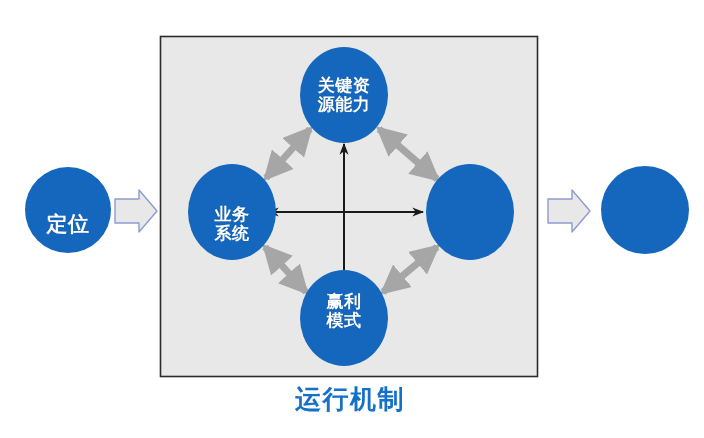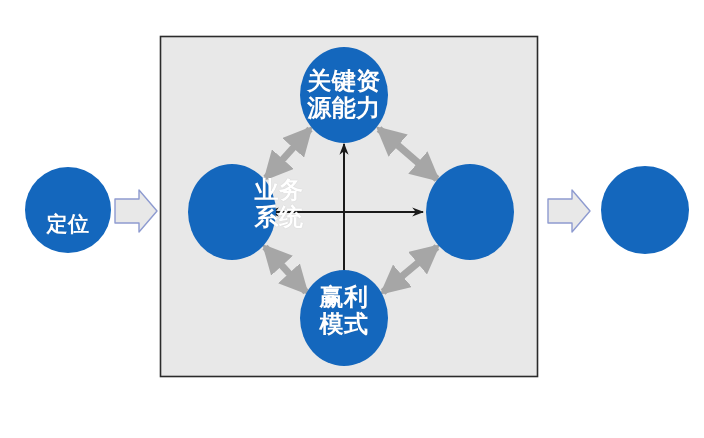--- a/index.html
+++ b/index.html
@@ -31,21 +31,21 @@
     letter-spacing: 0.5px;
     white-space: pre-line;
     pointer-events: none;
     transform: translate(-50%, -50%);
     text-shadow: 0 0 1px rgba(0,0,0,0.18);
   }
   .label-outer {
     font-size: 21px;
   }
   .label-inner {
-    font-size: 24px;
+    font-size: 17px;
   }
   .caption {
     position: absolute;
     font-weight: bold;
     font-size: 26px;
     letter-spacing: 1.5px;
     transform: translate(-50%, -50%);
     white-space: nowrap;
   }
 </style>
@@ -95,21 +95,22 @@
       <path d="M 548 199 L 572 199 L 572 190 L 590 211 L 572 232 L 572 223 L 548 223 Z" fill="#E8E8E8" stroke="#8E9BD0" stroke-width="1.4" stroke-linejoin="round"></path>
     </g>
   </svg>
 
   <div class="node-label label-outer" style="left:68px; top:224px;">定位</div>
 
 
   <div class="node-label label-inner" style="left:344px; top:95px;">关键资
 源能力</div>
 
-  <div class="node-label label-inner" style="left:232px; top:204px;margin-left:47px;">业务
+  <div class="node-label label-inner" style="left:232px; top:224px;">业务
 系统</div>
 
 
   <div class="node-label label-inner" style="left:344px; top:311px;">赢利
 模式</div>
 
+  <div class="caption" style="left:350px; top:399px; color:#1570C8;">运行机制</div>
 
 </div>
 
 </body></html>

